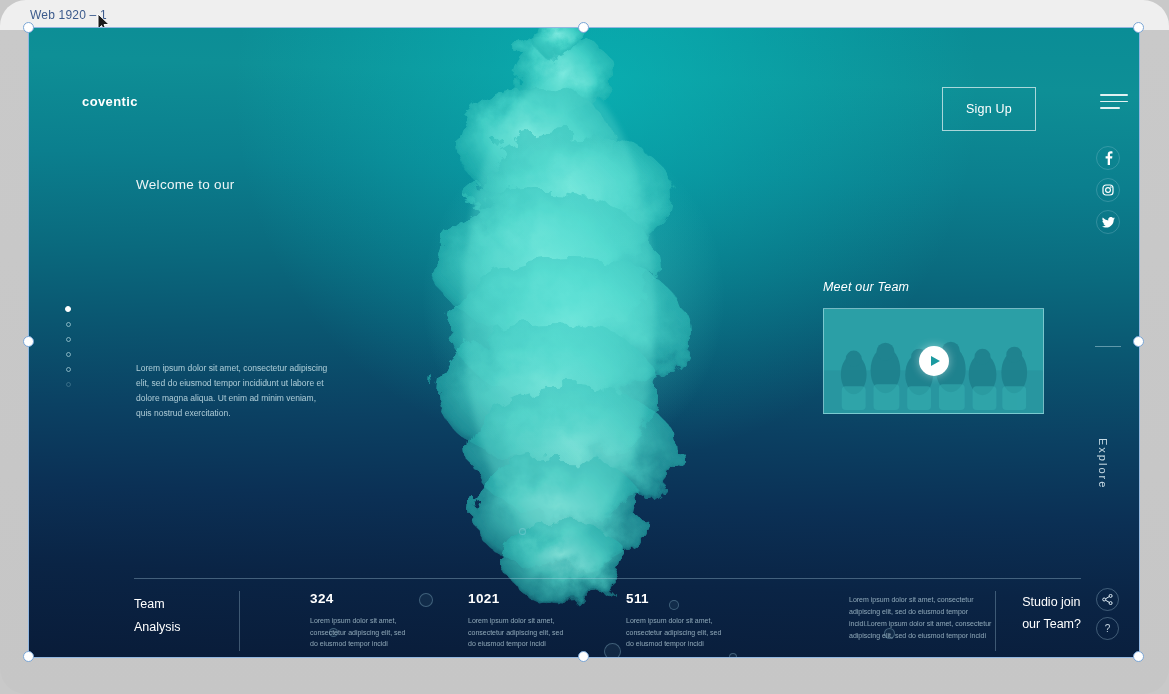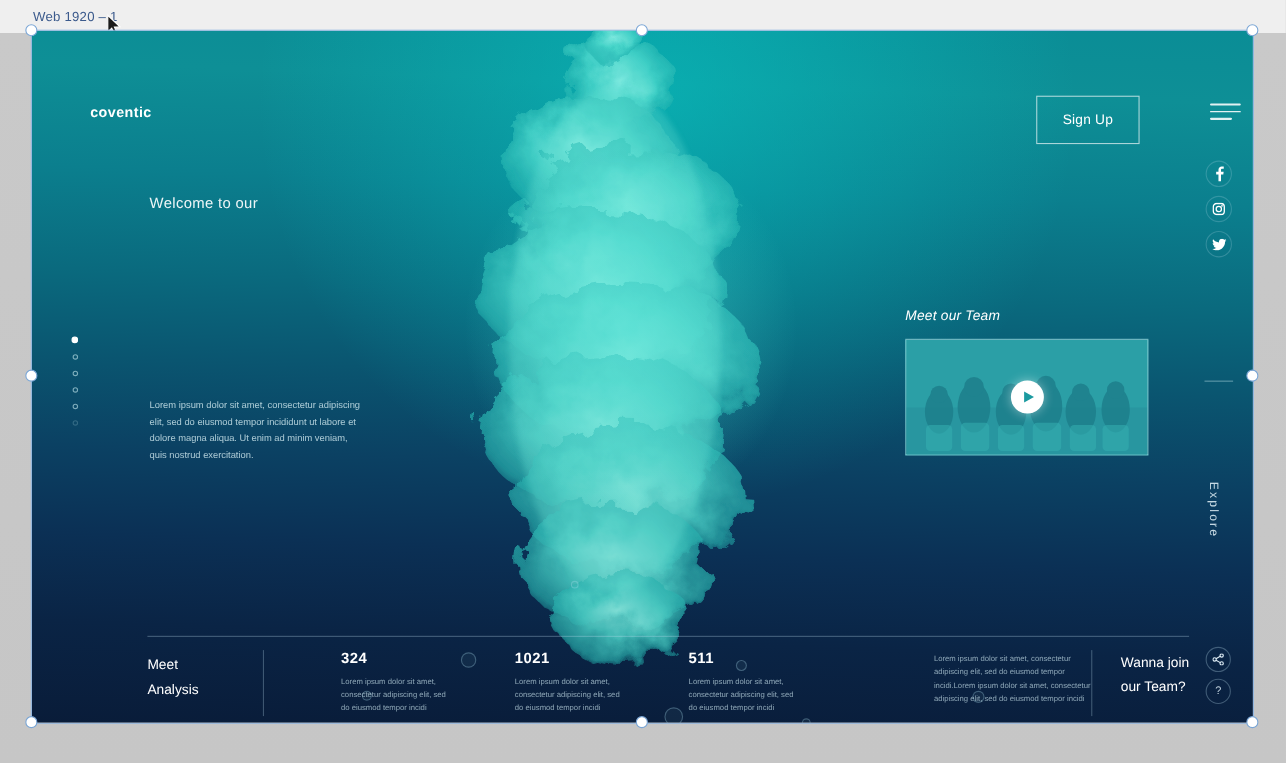--- a/index.html
+++ b/index.html
@@ -8,20 +8,21 @@
     overflow: hidden;
     background: #c9c9c9;
     font-family: "Liberation Sans", sans-serif;
   }
 
   
   #tool-surface {
     position: relative;
     width: 1169px; height: 694px;
     background: linear-gradient(180deg,#efefef 0%, #efefef 30px, #c9c9c9 30px, #c6c6c6 100%);
+    border-radius: 26px;
   }
   #artboard-label {
     position: absolute; left: 30px; top: 8px;
     font-size: 12px; color: #3b5a8c; letter-spacing: .2px;
     white-space: nowrap;
   }
   #mouse-cursor {
     position: absolute; left: 97px; top: 13px;
     width: 14px; height: 20px; pointer-events: none;
   }
@@ -409,21 +410,21 @@
             <circle cx="8.6" cy="9.1" r="1.5" fill="none" stroke="#e2f0f8" stroke-width="1"></circle>
             <path d="M3.5 4.8 7.3 2.6M3.5 6.2l3.8 2.2" stroke="#e2f0f8" stroke-width="1"></path>
           </svg>
         </div>
         <div class="rail-action" id="help-action">?</div>
       </aside>
 
       <div id="footer-rule"></div>
       <div id="footer-stats">
         <div id="stats-heading">
-          <div>Meet</div>
+          <div>Team</div>
           <div>Analysis</div>
         </div>
         <div class="v-divider"></div>
 
         <div id="stats-items">
           <div class="stat-item">
             <div class="stat-number">324</div>
             <div class="stat-desc">Lorem ipsum dolor sit amet, consectetur adipiscing elit, sed do eiusmod tempor incidi</div>
           </div>
           <div class="stat-item">
@@ -432,21 +433,21 @@
           </div>
           <div class="stat-item">
             <div class="stat-number">511</div>
             <div class="stat-desc">Lorem ipsum dolor sit amet, consectetur adipiscing elit, sed do eiusmod tempor incidi</div>
           </div>
         </div>
 
         <div id="footer-note">Lorem ipsum dolor sit amet, consectetur adipiscing elit, sed do eiusmod tempor incidi.Lorem ipsum dolor sit amet, consectetur adipiscing elit, sed do eiusmod tempor incidi</div>
         <div class="v-divider" style="margin-right:0;"></div>
         <div id="footer-cta">
-          <div>Wanna join</div>
+          <div>Studio join</div>
           <div>our Team?</div>
         </div>
       </div>
 
     </div>
 
     <span class="handle h-tl"></span>
     <span class="handle h-tc"></span>
     <span class="handle h-tr"></span>
     <span class="handle h-ml"></span>

